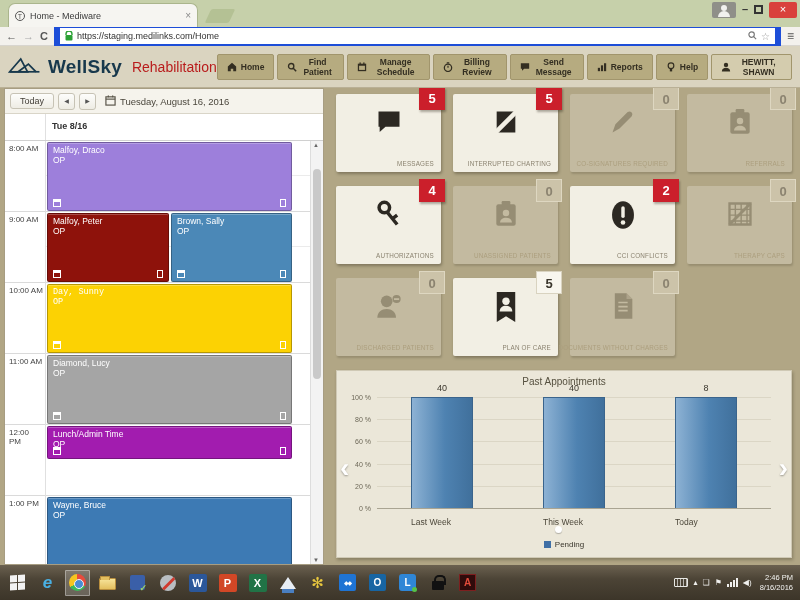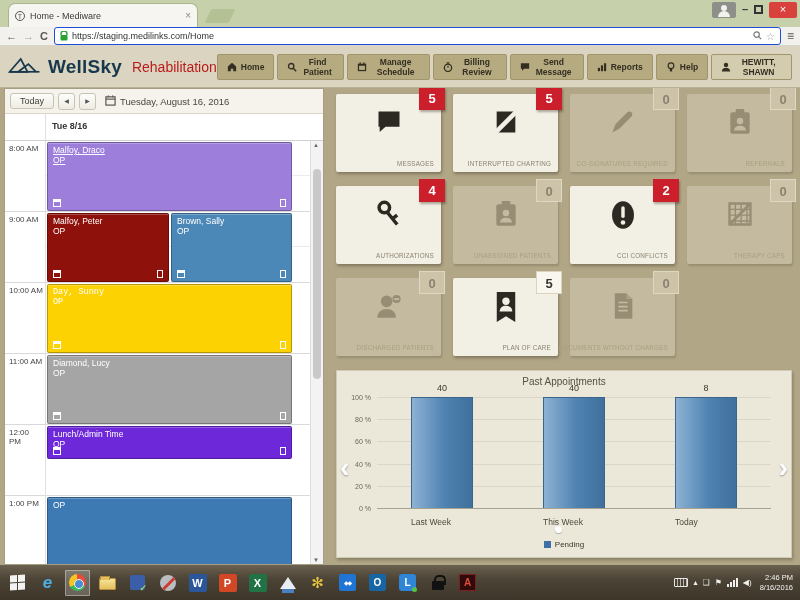--- a/index.html
+++ b/index.html
@@ -17,21 +17,21 @@
   .avatar-btn{width:24px;height:16px;background:#8f8f89;border-radius:2px;position:relative}
   .avatar-btn::before{content:"";position:absolute;left:9px;top:3px;width:6px;height:6px;border-radius:50%;background:#f1f1ee}
   .avatar-btn::after{content:"";position:absolute;left:6px;top:9px;width:12px;height:6px;border-radius:6px 6px 0 0;background:#f1f1ee}
   .win-min{color:#333;font-size:11px;font-weight:bold;line-height:14px}
   .win-max{width:9px;height:9px;border:2px solid #333;margin-top:3px}
   .win-close{width:28px;height:16px;background:#d9413c;color:#fff;text-align:center;font-size:11px;line-height:15px;border-radius:2px}
   .urlrow{height:19px;background:#f3f1ed;display:flex;align-items:center;padding:0 6px;gap:6px;border-bottom:1px solid #d8d5cf}
   .nav-arrow{font-size:11px;color:#555;font-weight:bold}
   .nav-arrow.fwd{color:#aaa}
   .reload{font-size:11px;color:#555;font-weight:bold}
-  .urlfield{flex:1;height:14px;background:#fff;border:1px solid #1d4ed8;border-radius:3px;display:flex;align-items:center;padding:8px 5px;gap:4px;font-size:9px;color:#333}
+  .urlfield{flex:1;height:14px;background:#fff;border:6px solid #1d4ed8;border-radius:3px;display:flex;align-items:center;padding:8px 5px;gap:4px;font-size:9px;color:#333}
   .urltext{flex:1;white-space:nowrap;overflow:hidden}
   .star{color:#999;font-size:10px}
   .mag{color:#777;font-size:9px}
   .menu-ic{color:#555;font-size:12px;font-weight:bold}
 
   
   .appheader{height:42px;background:#dad4c0;display:flex;align-items:center;padding:0 8px;border-bottom:1px solid #b9b096}
   .logo{flex:none;margin-right:6px}
   .brand{font-size:19px;font-weight:bold;color:#17384c;letter-spacing:.2px}
   .product{font-size:14px;color:#b91c1c;margin-left:10px}
@@ -280,21 +280,21 @@
         <div class="grid-lines"></div>
         <div class="hour-lines"></div>
         <div class="gutter-line"></div>
         <span class="tlabel t0">8:00 AM</span>
         <span class="tlabel t1">9:00 AM</span>
         <span class="tlabel t2">10:00 AM</span>
         <span class="tlabel t3">11:00 AM</span>
         <span class="tlabel t4">12:00 PM</span>
         <span class="tlabel t5">1:00 PM</span>
 
-        <div class="appt a0" style="background: rgb(157, 127, 219); text-decoration: underline;">
+        <div class="appt a0" style="background: rgb(157, 127, 219);">
           <div class="appt-name">Malfoy, Draco</div>
           <div class="appt-type">OP</div>
           <span class="ic-cal"></span>
           <span class="ic-sq"></span>
         </div>
         <div class="appt a1" style="background: rgb(142, 18, 11);">
           <div class="appt-name">Malfoy, Peter</div>
           <div class="appt-type">OP</div>
           <span class="ic-cal"></span>
           <span class="ic-sq"></span>
@@ -310,27 +310,28 @@
           <div class="appt-type">OP</div>
           <span class="ic-cal"></span>
           <span class="ic-sq"></span>
         </div>
         <div class="appt a4" style="background: rgb(165, 165, 165);">
           <div class="appt-name">Diamond, Lucy</div>
           <div class="appt-type">OP</div>
           <span class="ic-cal"></span>
           <span class="ic-sq"></span>
         </div>
-        <div class="appt a5" style="background: #6d28d9;">
+        <div class="appt a5" style="background: #a21caf;">
           <div class="appt-name">Lunch/Admin Time</div>
           <div class="appt-type">OP</div>
           <span class="ic-cal"></span>
           <span class="ic-sq"></span>
         </div>
         <div class="appt a6" style="background: rgb(61, 122, 180);">
+          <div class="appt-name">Wayne, Bruce</div>
           <div class="appt-type">OP</div>
         </div>
 
         <div class="cal-scroll">
           <span class="scr-up">▲</span>
           <span class="scr-thumb"></span>
           <span class="scr-dn">▼</span>
         </div>
       </div>
     </div>

